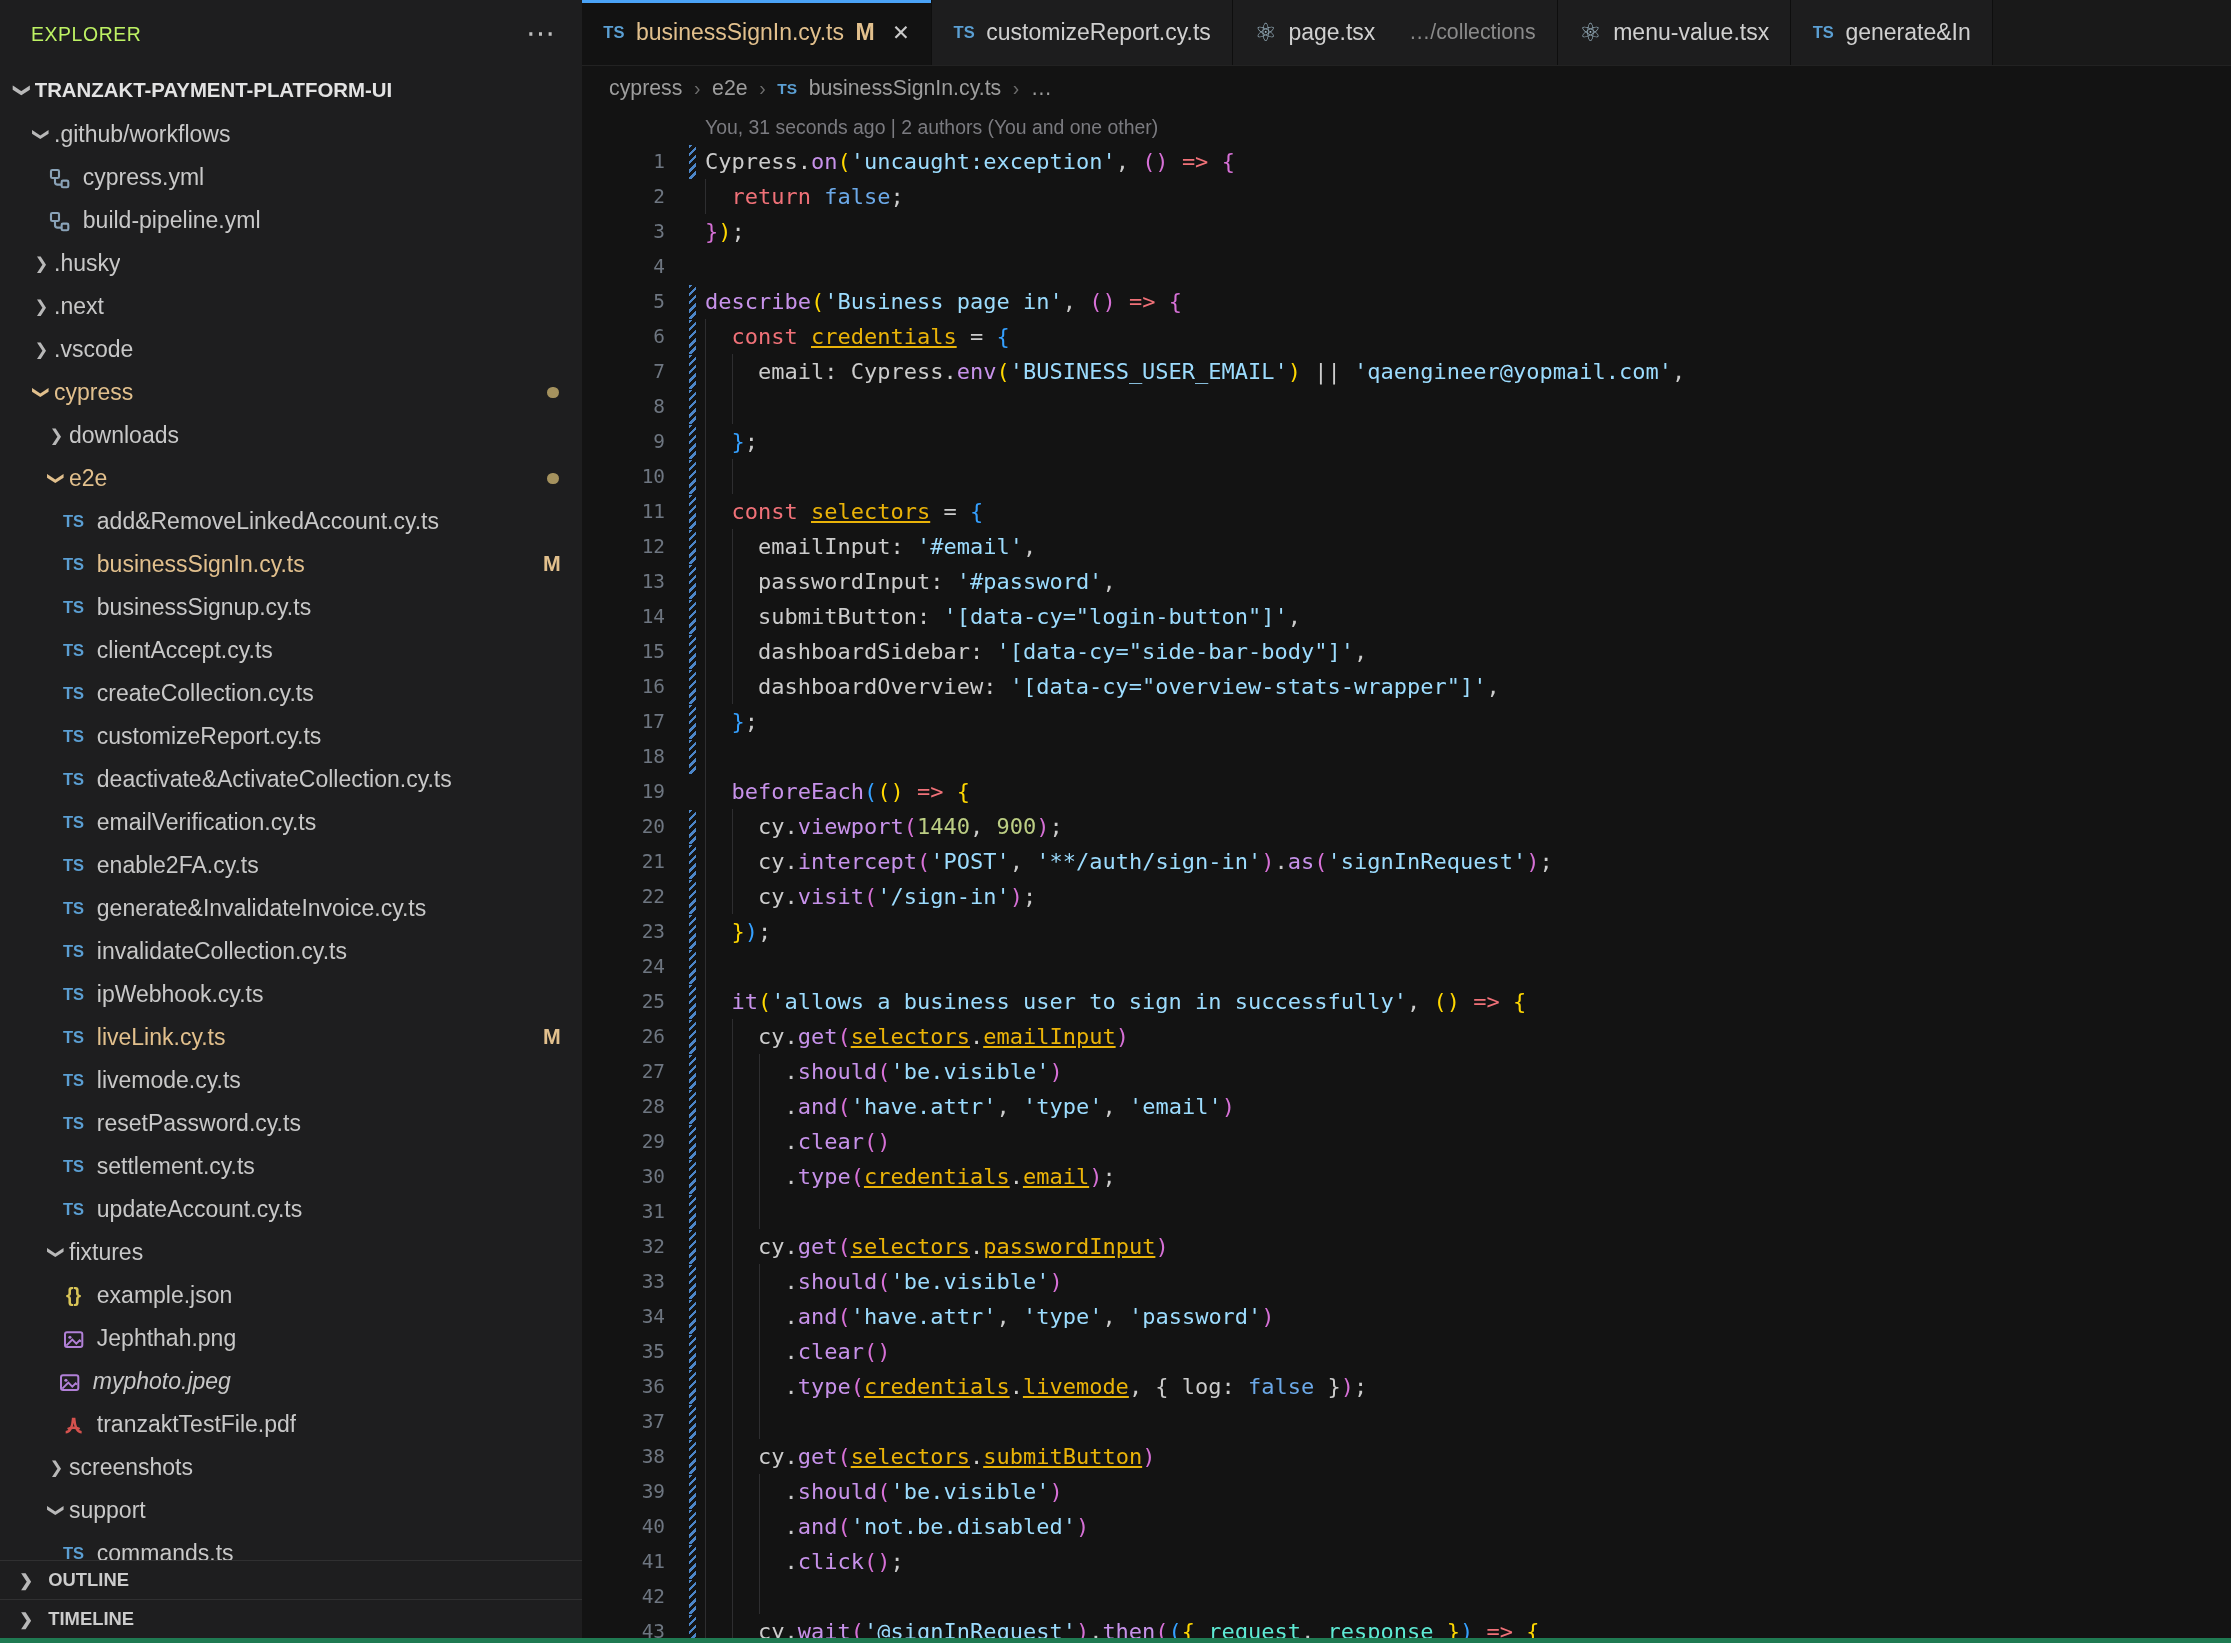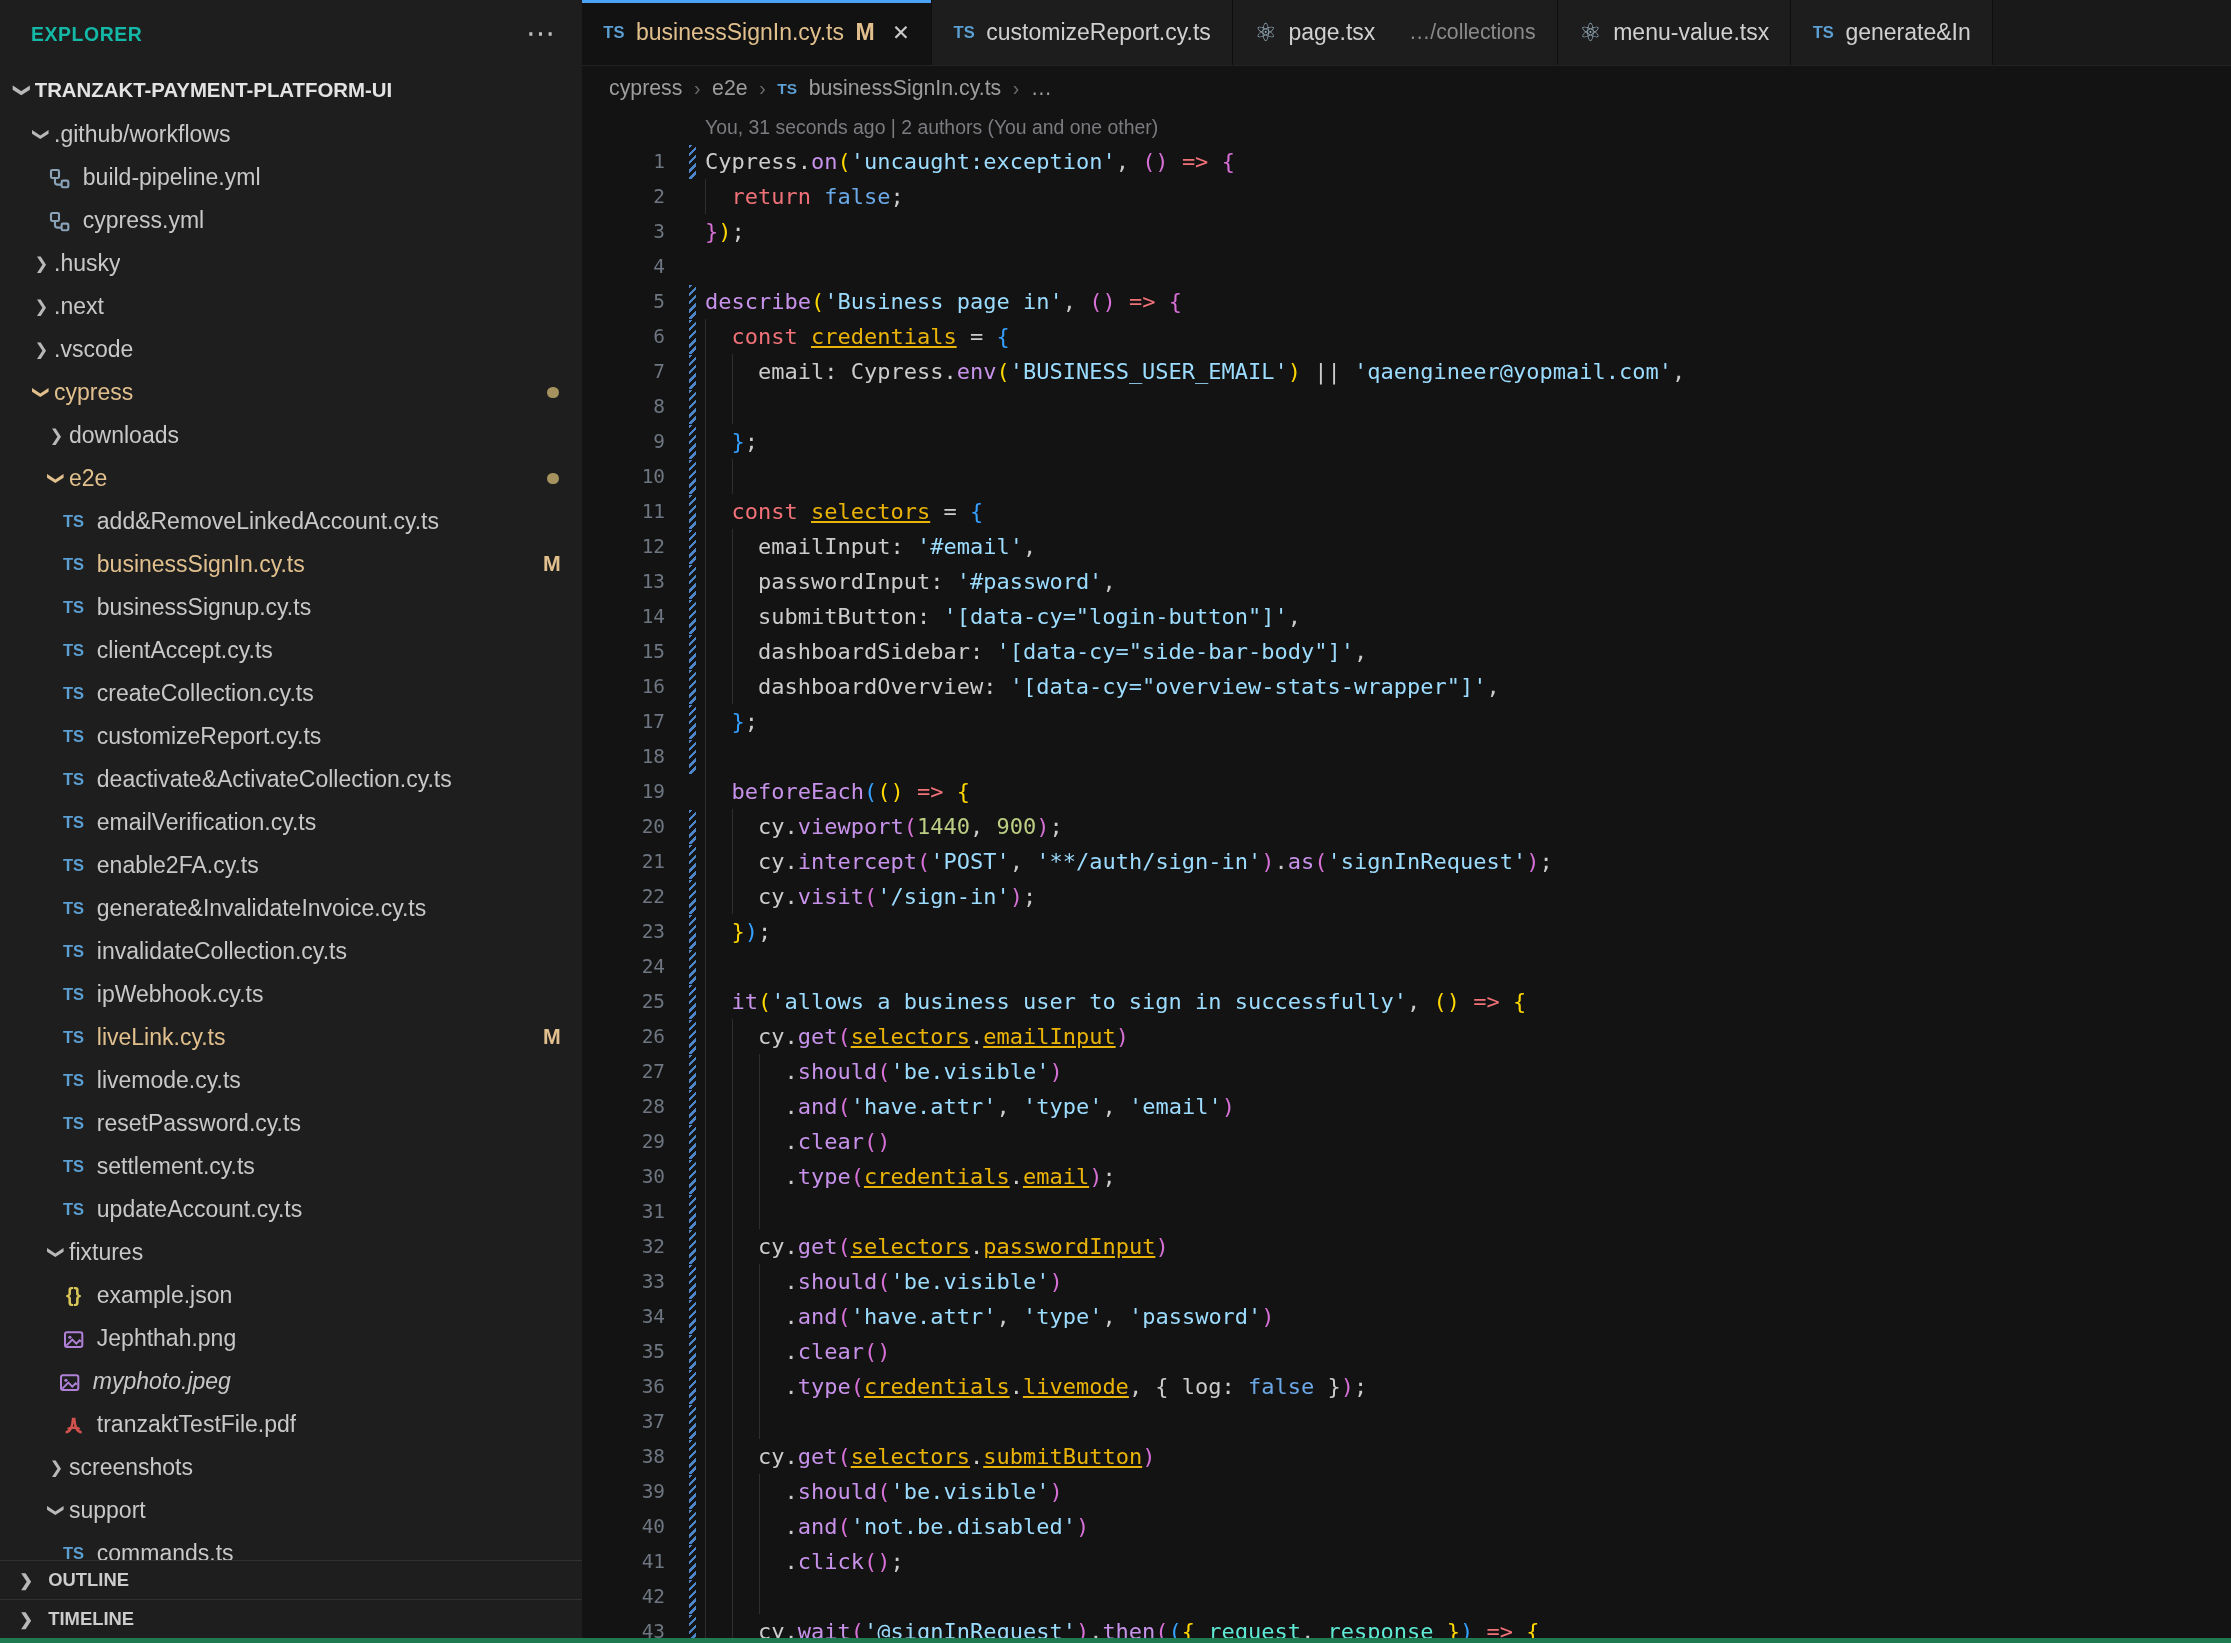--- a/index.html
+++ b/index.html
@@ -4,21 +4,21 @@
 <style>
   * { margin:0; padding:0; box-sizing:border-box; }
   html,body { width:2232px; height:1644px; overflow:hidden; background:#131313;
     font-family:"Liberation Sans", sans-serif; }
   #app { position:relative; width:2232px; height:1644px; }
 
   
   #sidebar { position:absolute; left:0; top:0; width:582px; height:1638px;
     background:#1e1e1f; color:#c8c8c8; overflow:hidden; }
   #sb-header { height:68px; display:flex; align-items:center; padding:0 27px 0 31px; }
-  #sb-title { font-size:19.4px; letter-spacing:0.6px; color:#14b8a6; font-weight:700; flex:1; }
+  #sb-title { font-size:19.4px; letter-spacing:0.6px; color:#bef264; font-weight:400; flex:1; }
   #sb-more { color:#bdbdbd; font-size:29px; line-height:19.4px; cursor:pointer; }
   .row { display:flex; align-items:center; height:43px; position:relative;
     font-size:23px; white-space:nowrap; cursor:pointer; }
   #root-row { height:45px; font-weight:700; font-size:20.4px; color:#e3e3e3; padding-left:9.7px; }
   .twist { width:25px; text-align:center; color:#b8b8b8; font-size:16.5px; flex:none;
     display:inline-block; }
   .tw-open { transform:rotate(90deg); }
   .ico { width:31px; flex:none; text-align:center; margin-right:7.8px; font-weight:700; }
   .ico-ts { color:#5b9fd3; font-size:16.5px; letter-spacing:0; }
   .ico-json { color:#d9c558; font-size:19.4px; font-weight:700; }
@@ -93,29 +93,29 @@
         <div class="row" style="padding-left: 29px;">
           <span class="twist tw-open">❯</span>
           <span class="lbl">.github/workflows</span>
         </div>
         <div class="row" style="padding-left: 44px;">
           <span class="ico"><svg width="21.3" height="21.3" viewBox="0 0 16 16" fill="none" stroke="#8aa3b8" stroke-width="1.6">
               <rect x="1.5" y="1.5" width="6" height="6" rx="1"></rect>
               <path d="M4.5 7.5 v3 a2 2 0 0 0 2 2 h2.5"></path>
               <rect x="9.5" y="9.5" width="5" height="5" rx="1"></rect>
             </svg></span>
-          <span class="lbl">build-pipeline.yml</span>
+          <span class="lbl">cypress.yml</span>
         </div>
         <div class="row" style="padding-left: 44px;">
           <span class="ico"><svg width="21.3" height="21.3" viewBox="0 0 16 16" fill="none" stroke="#8aa3b8" stroke-width="1.6">
               <rect x="1.5" y="1.5" width="6" height="6" rx="1"></rect>
               <path d="M4.5 7.5 v3 a2 2 0 0 0 2 2 h2.5"></path>
               <rect x="9.5" y="9.5" width="5" height="5" rx="1"></rect>
             </svg></span>
-          <span class="lbl">cypress.yml</span>
+          <span class="lbl">build-pipeline.yml</span>
         </div>
         <div class="row" style="padding-left: 29px;">
           <span class="twist">❯</span>
           <span class="lbl">.husky</span>
         </div>
         <div class="row" style="padding-left: 29px;">
           <span class="twist">❯</span>
           <span class="lbl">.next</span>
         </div>
         <div class="row" style="padding-left: 29px;">

